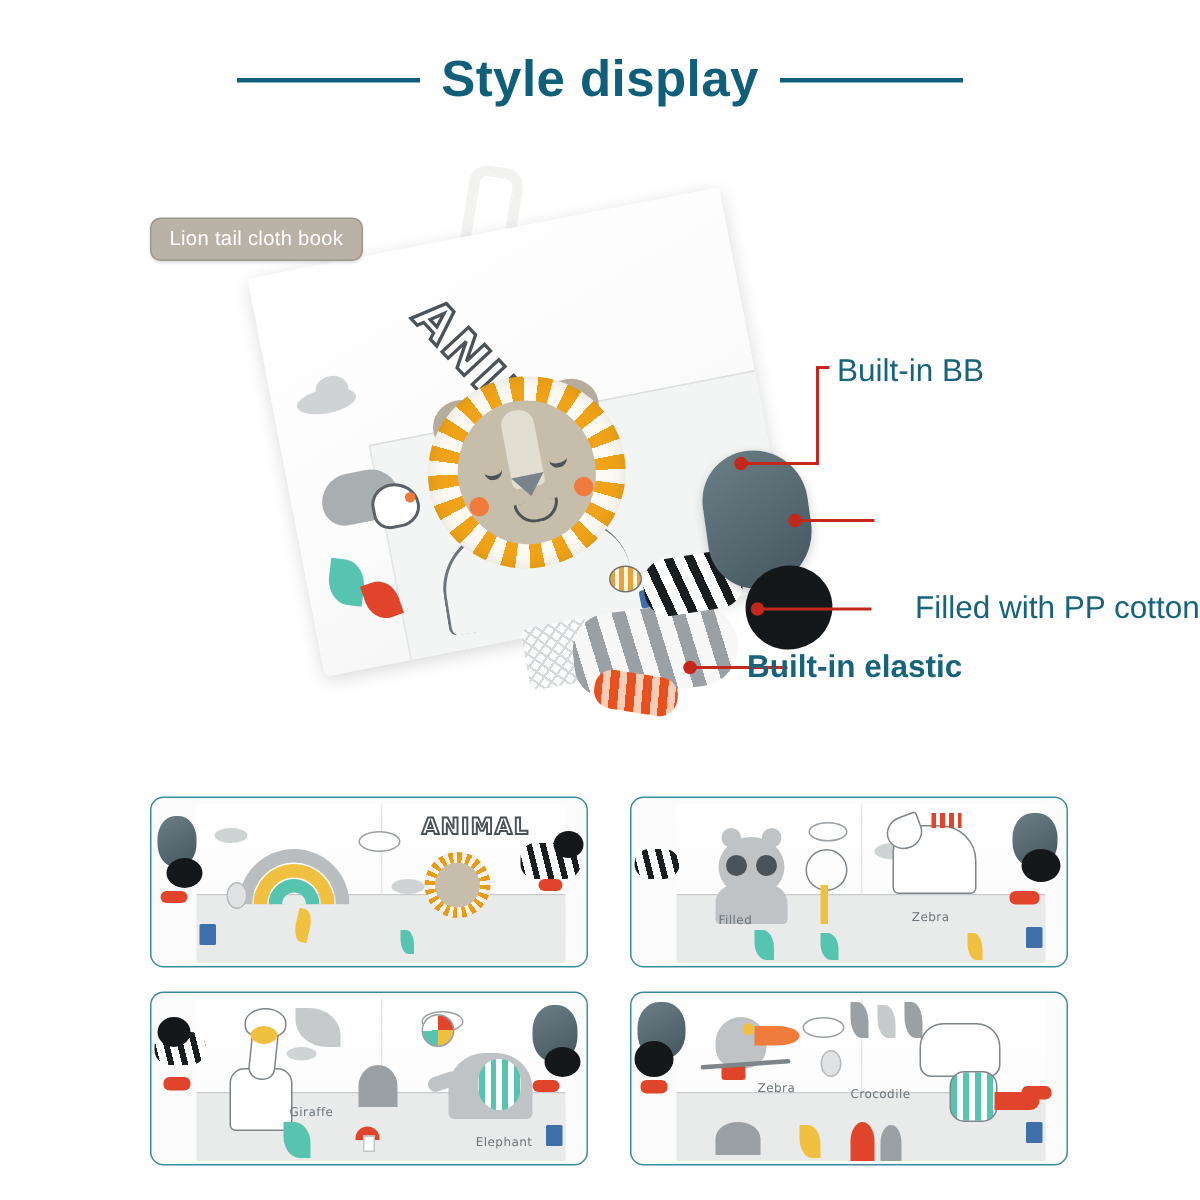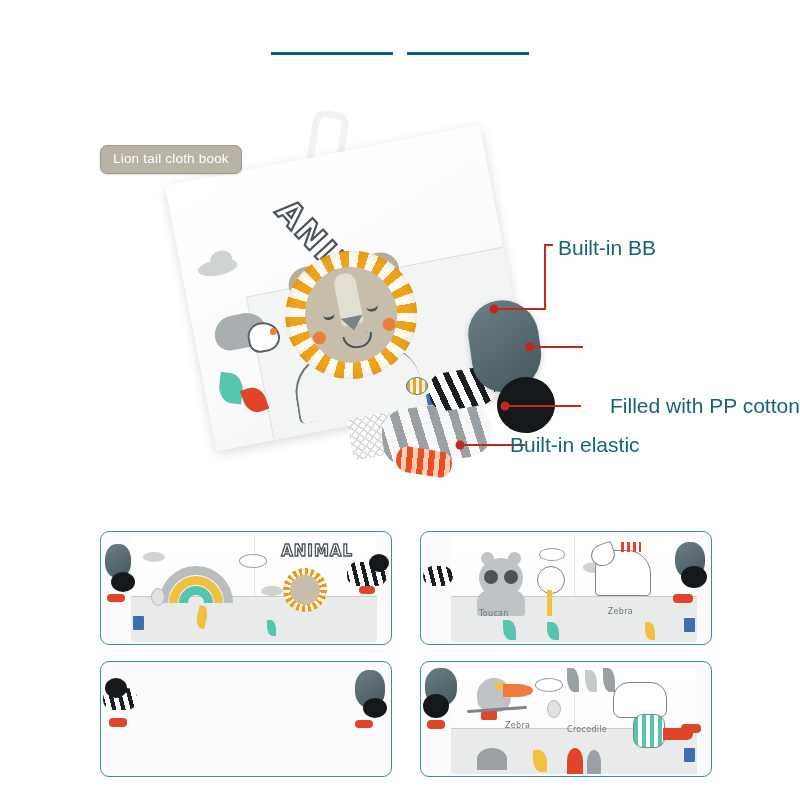--- a/index.html
+++ b/index.html
@@ -347,21 +347,21 @@
   .callout-label {
     position: absolute;
     color: #17637a;
     font-size: 21px;
     white-space: nowrap;
     pointer-events: auto;
   }
   .cl-bb     { left: 558px; top: 236px; }
   .cl-buzz   { left: 588px; top: 336px; }
   .cl-cotton { left: 586px; top: 394px; margin-left: 24px; }
-  .cl-elast  { left: 510px; top: 433px; }
+  .cl-elast  { left: 498px; top: 433px; font-weight: bold; }
 
   
   .thumbs {
     position: absolute;
     left: 100px;
     top: 531px;
     width: 612px;
     height: 246px;
     display: grid;
     grid-template-columns: 292px 292px;
@@ -447,20 +447,21 @@
     width: 11px; height: 14px;
     background: #3f6fa8;
     border-radius: 1px;
   }
 </style>
 </head>
 <body>
 
 <div class="header">
   <div class="rule"></div>
+  <div class="page-title">Style display</div>
   <div class="rule"></div>
 </div>
 
 <div class="hero">
 
   <div class="badge">Lion tail cloth book</div>
 
   <div class="photo">
 
     <div class="hanger"></div>
@@ -580,31 +581,56 @@
 
       <div style="position:absolute; left:86px; top:30px; width:26px; height:26px; border:1.5px solid #7d858a; border-radius:50%;"></div>
       <div style="position:absolute; left:96px; top:54px; width:5px; height:26px; background:#f0c040;"></div>
 
       <div style="position:absolute; right:46px; top:14px; width:54px; height:44px; border:1.6px solid #7d858a; background:#ffffff; border-radius:18px 24px 4px 4px;"></div>
       <div style="position:absolute; right:82px; top:8px; width:22px; height:20px; border:1.6px solid #7d858a; background:#ffffff; border-radius:50% 10% 50% 50%; transform:rotate(-20deg);"></div>
       <div style="position:absolute; right:56px; top:6px; width:20px; height:10px; background:repeating-linear-gradient(90deg,#e0442a 0 3px,transparent 3px 6px);"></div>
       <div class="leaf" style="left:52px; bottom:2px; width:13px; height:20px; background:#56c4ae;"></div>
       <div class="leaf" style="left:96px; bottom:2px; width:12px; height:18px; background:#56c4ae;"></div>
       <div class="leaf" style="right:42px; bottom:2px; width:10px; height:18px; background:#f0c040;"></div>
-      <div class="thumb-name" style="left:28px;  bottom:24px;">Toucan</div>
+      <div class="thumb-name" style="left:28px;  bottom:24px;">Filled</div>
       <div class="thumb-name" style="right:64px; bottom:26px;margin-top:12px;">Zebra</div>
       <div class="blue-tab" style="right:2px; bottom:10px;"></div>
     </div>
     <div class="t-plush" style="left:2px; top:34px; width:30px; height:20px; background:repeating-linear-gradient(76deg,#1b1e20 0 4px,#ffffff 4px 9px); border-radius:10px;"></div>
     <div class="t-plush" style="right:6px; top:10px; width:30px; height:36px; background:linear-gradient(150deg,#6b7f86,#44555d);"></div>
     <div class="t-plush" style="right:4px; top:34px; width:26px; height:22px; background:#15181a; border-radius:50%;"></div>
     <div class="t-plush" style="right:18px; top:62px; width:20px; height:9px; background:#e0442a; border-radius:4px;"></div>
   </div>
 
   <div class="thumb">
+    <div class="spread">
+      <div class="ground"></div>
+      <div class="cloud-shape" style="left:150px; top:8px; width:26px; height:12px; background:#ffffff; border:1.5px solid #9aa0a4;"></div>
+      <div class="cloud-shape" style="left:60px; top:32px; width:20px; height:9px; background:#cfd3d4;"></div>
+      <div class="leaf" style="left:66px; top:6px; width:30px; height:26px; background:#c6caca; border-radius:0 70% 0 70%;"></div>
+
+      <div style="position:absolute; left:22px; top:46px; width:40px; height:40px; border:1.6px solid #7d858a; background:#ffffff; border-radius:10px 10px 4px 4px;"></div>
+      <div style="position:absolute; left:36px; top:10px; width:16px; height:42px; border:1.6px solid #7d858a; background:#ffffff; border-radius:8px; transform:rotate(6deg);"></div>
+      <div style="position:absolute; left:32px; top:6px; width:26px; height:18px; border:1.6px solid #7d858a; background:#ffffff; border-radius:50% 50% 40% 40%;"></div>
+      <div style="position:absolute; left:36px; top:18px; width:18px; height:12px; background:#f0c040; border-radius:50%;"></div>
+
+      <div style="position:absolute; right:74px; top:10px; width:20px; height:20px; border-radius:50%; background:conic-gradient(#e0442a 0 25%, #f0c040 25% 50%, #56c4ae 50% 75%, #ffffff 75% 100%); border:1.2px solid #9aa0a4;"></div>
+
+      <div style="position:absolute; right:22px; top:36px; width:56px; height:44px; background:#bfc3c5; border-radius:24px 24px 4px 4px;"></div>
+      <div style="position:absolute; right:30px; top:40px; width:28px; height:34px; background:repeating-linear-gradient(90deg,#56c4ae 0 4px,#ffffff 4px 8px); border-radius:14px;"></div>
+      <div style="position:absolute; right:70px; top:50px; width:22px; height:10px; background:#bfc3c5; border-radius:6px; transform:rotate(-18deg);"></div>
+      <div class="leaf" style="left:108px; top:44px; width:26px; height:28px; background:#9aa0a4; border-radius:50% 50% 0 0;"></div>
+      <div class="leaf" style="left:58px; bottom:2px; width:18px; height:24px; background:#56c4ae;"></div>
+
+      <div style="position:absolute; left:106px; bottom:14px; width:16px; height:9px; background:#e0442a; border-radius:8px 8px 0 0;"></div>
+      <div style="position:absolute; left:111px; bottom:6px; width:6px; height:9px; background:#ffffff; border:1px solid #c2c6c8;"></div>
+      <div class="thumb-name" style="left:62px;  bottom:28px;">Giraffe</div>
+      <div class="thumb-name" style="right:22px; bottom:8px;">Elephant</div>
+      <div class="blue-tab" style="right:2px; bottom:10px;"></div>
+    </div>
     <div class="t-plush" style="left:2px; top:26px; width:34px; height:22px; background:repeating-linear-gradient(76deg,#1b1e20 0 4px,#ffffff 4px 9px); border-radius:10px;"></div>
     <div class="t-plush" style="left:4px; top:16px; width:22px; height:20px; background:#15181a; border-radius:50%;"></div>
     <div class="t-plush" style="left:8px; top:56px; width:18px; height:9px; background:#e0442a; border-radius:4px;"></div>
     <div class="t-plush" style="right:6px; top:8px; width:30px; height:38px; background:linear-gradient(150deg,#6b7f86,#44555d);"></div>
     <div class="t-plush" style="right:4px; top:36px; width:24px; height:20px; background:#15181a; border-radius:50%;"></div>
     <div class="t-plush" style="right:18px; top:58px; width:18px; height:8px; background:#e0442a; border-radius:4px;"></div>
   </div>
 
   <div class="thumb">
     <div class="spread">

